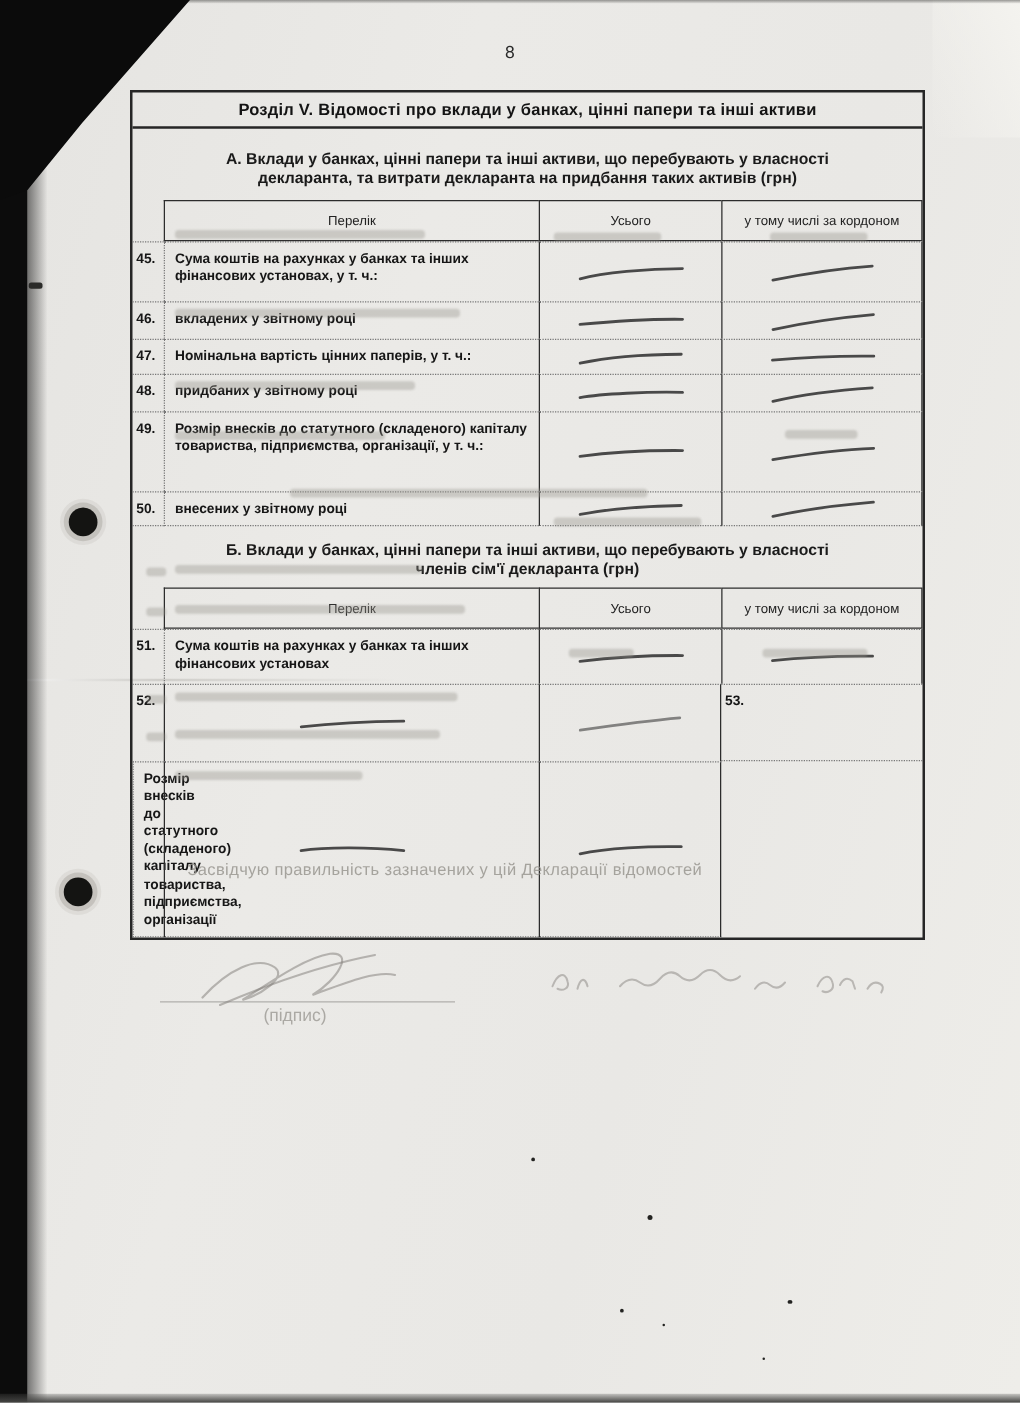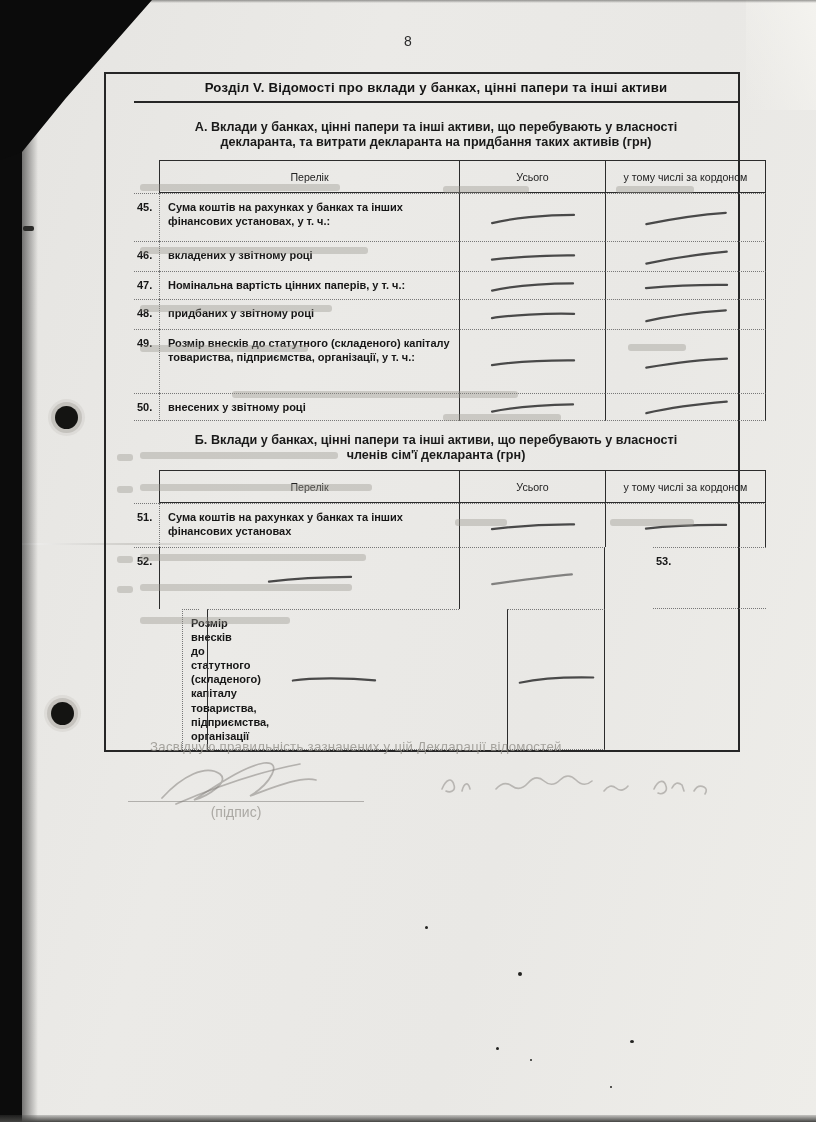--- a/index.html
+++ b/index.html
@@ -25,49 +25,49 @@
   .hole.h1{left:55px;top:406px;}
   .hole.h2{left:51px;top:702px;}
   .crease{position:absolute;left:0px;top:543px;width:320px;height:2px;z-index:2;
     background:linear-gradient(90deg,rgba(255,255,255,.7),rgba(160,158,152,.35) 40%,rgba(160,158,152,0));}
   .nick{position:absolute;left:23px;top:226px;width:11px;height:5px;background:#2b2b29;border-radius:2px;z-index:6;}
   .speck{position:absolute;border-radius:50%;background:#232321;z-index:3;}
   
   .pageno{position:absolute;left:0;top:33px;width:816px;text-align:center;font-size:14px;color:#2a2a2a;z-index:2;}
   
   .box{position:absolute;left:104px;top:72px;width:636px;min-height:581px;border:2px solid #262626;
-    box-sizing:border-box;z-index:2;padding-left:28px;}
+    box-sizing:border-box;z-index:2;}
   .box-title{height:27px;border-bottom:2px solid #262626;display:flex;align-items:center;justify-content:center;
     font-size:13.2px;font-weight:bold;letter-spacing:.2px;color:#141414;}
   .sub-heading{margin-top:17px;text-align:center;font-size:12.6px;font-weight:bold;line-height:15px;color:#1a1a1a;}
   
   .tbl{display:grid;grid-template-columns:25px 300px 146px 161px;margin-top:10px;box-sizing:border-box;}
   .tbl.tbl-b{margin-top:7px;}
   .c{box-sizing:border-box;padding:6px 8px;font-size:11px;font-weight:bold;line-height:1.28;color:#161616;}
   .hc{display:flex;align-items:center;justify-content:center;text-align:center;
     font-size:10.6px;font-weight:normal;color:#222;padding:4px 6px;min-height:33px;box-sizing:border-box;
     border-top:1.5px solid #2c2c2c;border-bottom:1.5px solid #2c2c2c;}
   .hc.gut{border:none;}
   .hc.b-l{border-left:1.5px solid #2c2c2c;}
   .hc.b-r{border-right:1.5px solid #2c2c2c;}
   .num{padding:6px 2px 6px 3px;text-align:left;border-top:1px dotted #777;}
   .lbl{border-top:1px dotted #777;border-left:1px dotted #777;}
   .val{border-top:1px dotted #777;border-left:1.5px solid #2c2c2c;display:flex;align-items:center;justify-content:center;}
   .val.b-r{border-right:1.5px solid #2c2c2c;}
   .row-last{border-bottom:1px dotted #777;}
   .r45{min-height:48px;} .r46{min-height:30px;} .r47{min-height:28px;} .r48{min-height:30px;}
-  .r49{min-height:64px;} .r50{min-height:27px;} .r51{min-height:44px;} .r52{min-height:28px;} .r53{min-height:62px;margin-left:48px;}
+  .r49{min-height:64px;} .r50{min-height:27px;} .r51{min-height:44px;} .r52{min-height:28px;} .r53{min-height:62px;}
   
   .dash{width:88px;height:12px;opacity:.85;}
   .dash path{stroke:#2e2e2e;stroke-width:2.3;fill:none;stroke-linecap:round;}
   .t1{transform:rotate(-3deg);} .t2{transform:rotate(-6deg);} .t3{transform:rotate(2deg);} .t4{transform:rotate(-1.5deg);}
   
   .smudge{position:absolute;height:7px;border-radius:3px;background:rgba(150,147,140,.38);filter:blur(.7px);z-index:3;pointer-events:none;}
   
-  .certify{position:absolute;left:150px;top:739px;width:490px;font-size:13.2px;color:rgba(148,145,139,.8);
+  .certify{position:absolute;left:150px;top:688px;width:490px;font-size:13.2px;color:rgba(148,145,139,.8);
     filter:blur(.4px);letter-spacing:.3px;z-index:2;}
   .sig-line{position:absolute;left:128px;top:801px;width:236px;height:1px;background:rgba(130,128,123,.55);z-index:2;}
   .sig-caption{position:absolute;left:186px;top:804px;width:100px;text-align:center;font-size:14px;
     color:rgba(150,147,141,.75);filter:blur(.4px);z-index:2;}
   .sig-svg{position:absolute;left:148px;top:746px;z-index:2;}
   .sig-svg path{stroke:rgba(125,122,118,.5);fill:none;stroke-width:1.7;stroke-linecap:round;filter:blur(.5px);}
   .date-svg{position:absolute;left:432px;top:763px;z-index:2;}
   .date-svg path{stroke:rgba(135,132,127,.5);fill:none;stroke-width:1.6;stroke-linecap:round;filter:blur(.6px);}
 </style>
 </head>

